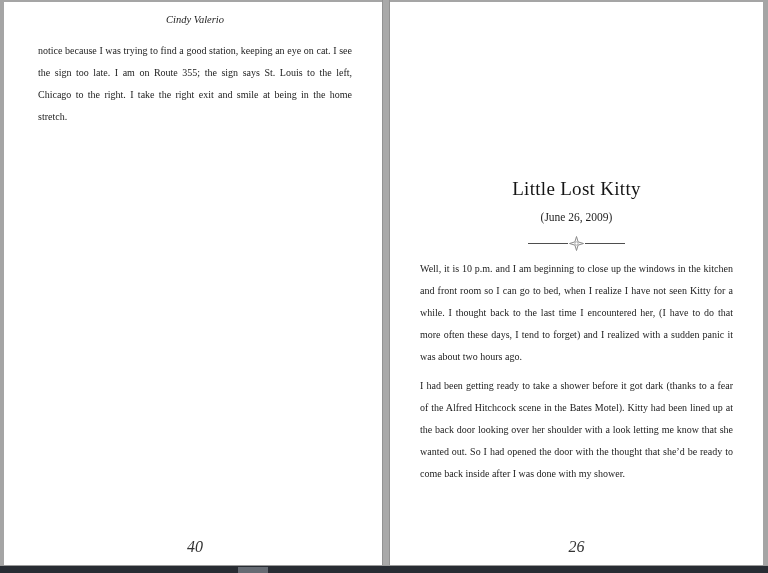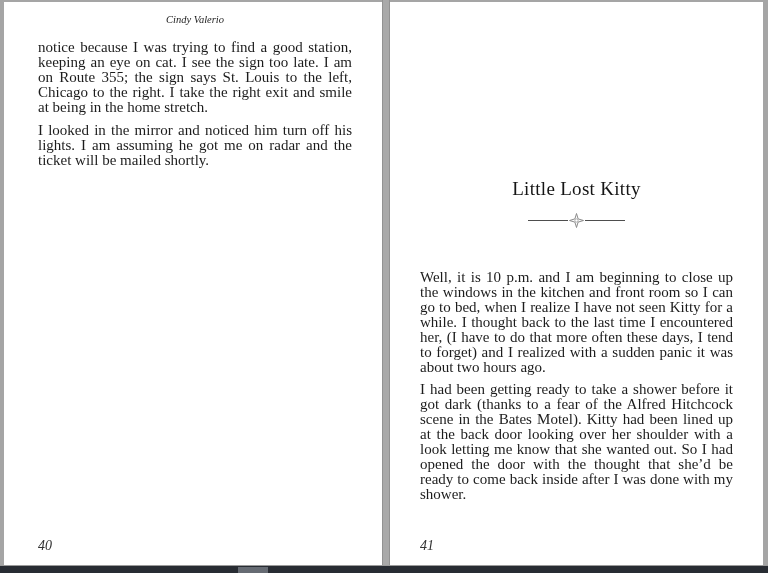--- a/index.html
+++ b/index.html
@@ -32,73 +32,73 @@
   .page.left{left:4px;width:378px;}
   .page.right{left:390px;width:432px;}
   .col{position:absolute;}
   .left .col{left:34px;width:314px;}
   .right .col{left:30px;width:313px;}
   .running-header{
     position:absolute;top:12px;width:100%;text-align:center;
     font-style:italic;font-size:10.5px;color:#222;
   }
   .body-text p{
-    font-size:15px;line-height:15px;text-align:justify;
+    font-size:10px;line-height:22px;text-align:justify;
     margin-bottom:8px;color:var(--text);
   }
   .left .body-text{position:absolute;top:38px;width:100%;}
-  .right .body-text{position:absolute;top:268px;width:100%;font-family:Liberation Serif, serif;}
+  .right .body-text{position:absolute;top:256px;width:100%;font-family:Liberation Serif, serif;}
   .right .body-text p{margin-bottom:7px;}
   .chapter-head{position:absolute;top:176px;width:100%;text-align:center;}
   .chapter-title{font-size:19px;font-weight:normal;letter-spacing:0.3px;color:#151515;}
   .chapter-date{margin-top:11px;font-size:11.5px;color:#1e1e1e;}
   .ornament{margin-top:13px;display:flex;align-items:center;justify-content:center;}
   .ornament .rule{width:40px;height:1px;background:#4e4e4e;}
   .ornament svg{display:block;margin:0 1px;}
   .page-number{
-    position:absolute;top:536px;width:100%;text-align:left;
-    font-style:italic;font-size:14px;color:#333;
+    position:absolute;top:536px;width:100%;text-align:center;
+    font-style:italic;font-size:16px;color:#333;
   }
 </style>
 </head>
 <body>
 
 <div class="book">
 
   <div class="page left">
     <div class="col">
       <div class="running-header">Cindy Valerio</div>
       <div class="body-text">
         <p>notice because I was trying to find a good station, keeping an eye on cat. I see the sign too late. I am on Route 355; the sign says St. Louis to the left, Chicago to the right. I take the right exit and smile at being in the home stretch.</p>
-        <p>I looked in the mirror and noticed him turn off his lights. I am assuming he got me on radar and the ticket will be mailed shortly.</p>
       </div>
       <div class="page-number">40</div>
     </div>
   </div>
 
   <div class="page right">
     <div class="col">
       <div class="chapter-head">
         <div class="chapter-title">Little Lost Kitty</div>
+        <div class="chapter-date">(June 26, 2009)</div>
         <div class="ornament">
           <span class="rule"></span>
           <span>
             <svg width="15" height="15" viewBox="0 0 15 15">
               <path d="M7.5 0.5 L9.1 5.9 L14.5 7.5 L9.1 9.1 L7.5 14.5 L5.9 9.1 L0.5 7.5 L5.9 5.9 Z" fill="#ffffff" stroke="#8a8a8a" stroke-width="1"></path>
               <circle cx="7.5" cy="7.5" r="1.6" fill="none" stroke="#9a9a9a" stroke-width="0.8"></circle>
             </svg>
           </span>
           <span class="rule"></span>
         </div>
       </div>
       <div class="body-text">
         <p>Well, it is 10 p.m. and I am beginning to close up the windows in the kitchen and front room so I can go to bed, when I realize I have not seen Kitty for a while. I thought back to the last time I encountered her, (I have to do that more often these days, I tend to forget) and I realized with a sudden panic it was about two hours ago.</p>
         <p>I had been getting ready to take a shower before it got dark (thanks to a fear of the Alfred Hitchcock scene in the Bates Motel). Kitty had been lined up at the back door looking over her shoulder with a look letting me know that she wanted out. So I had opened the door with the thought that she’d be ready to come back inside after I was done with my shower.</p>
       </div>
-      <div class="page-number">41</div>
+      <div class="page-number">26</div>
     </div>
   </div>
 
   <div class="frame-top"></div>
   <div class="frame-left"></div>
   <div class="frame-right"></div>
   <div class="gutter"></div>
   <div class="bottom-bar">
     <div class="scroll-thumb"></div>
   </div>

